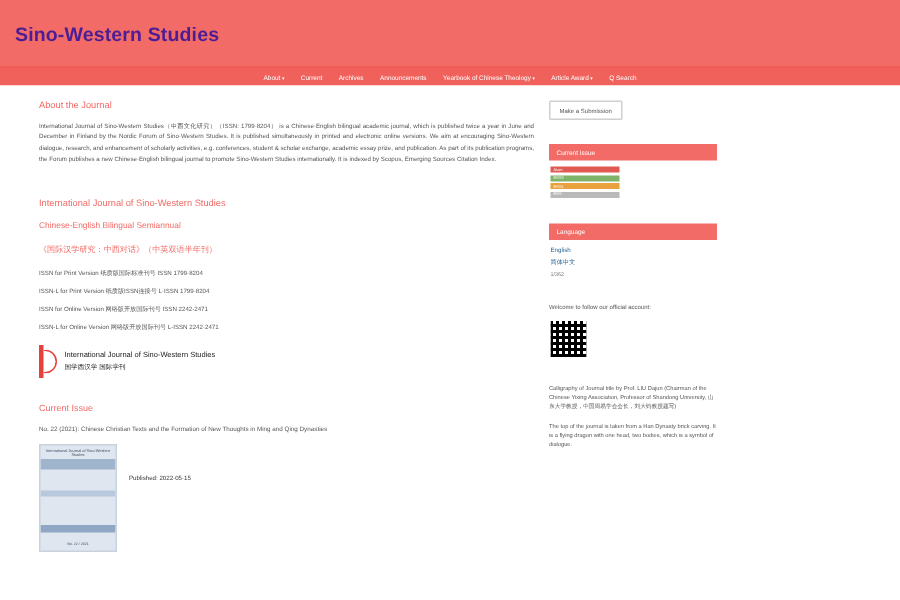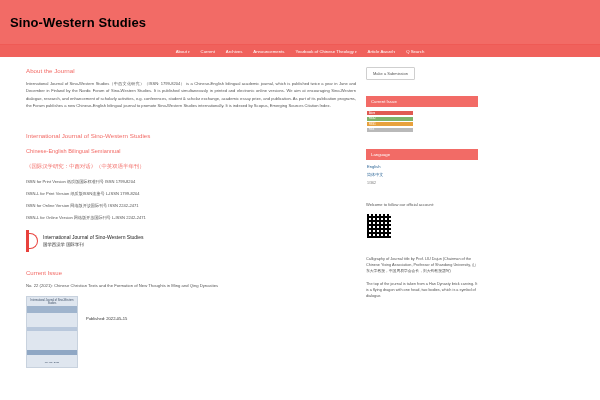--- a/index.html
+++ b/index.html
@@ -12,21 +12,21 @@
     color:#444;
   }
   
   .site-header {
     height:44px;
     background:#f26b66;
     display:flex; align-items:center;
     padding-left:10px;
   }
   .site-title {
-    color:#000000;
+    color:#4c1d95;
     font-size:13px;
     font-weight:bold;
     letter-spacing:0.1px;
   }
   
   .nav-bar {
     height:13px;
     background:#f0615c;
     display:flex; align-items:center; justify-content:center;
     gap:11px;

